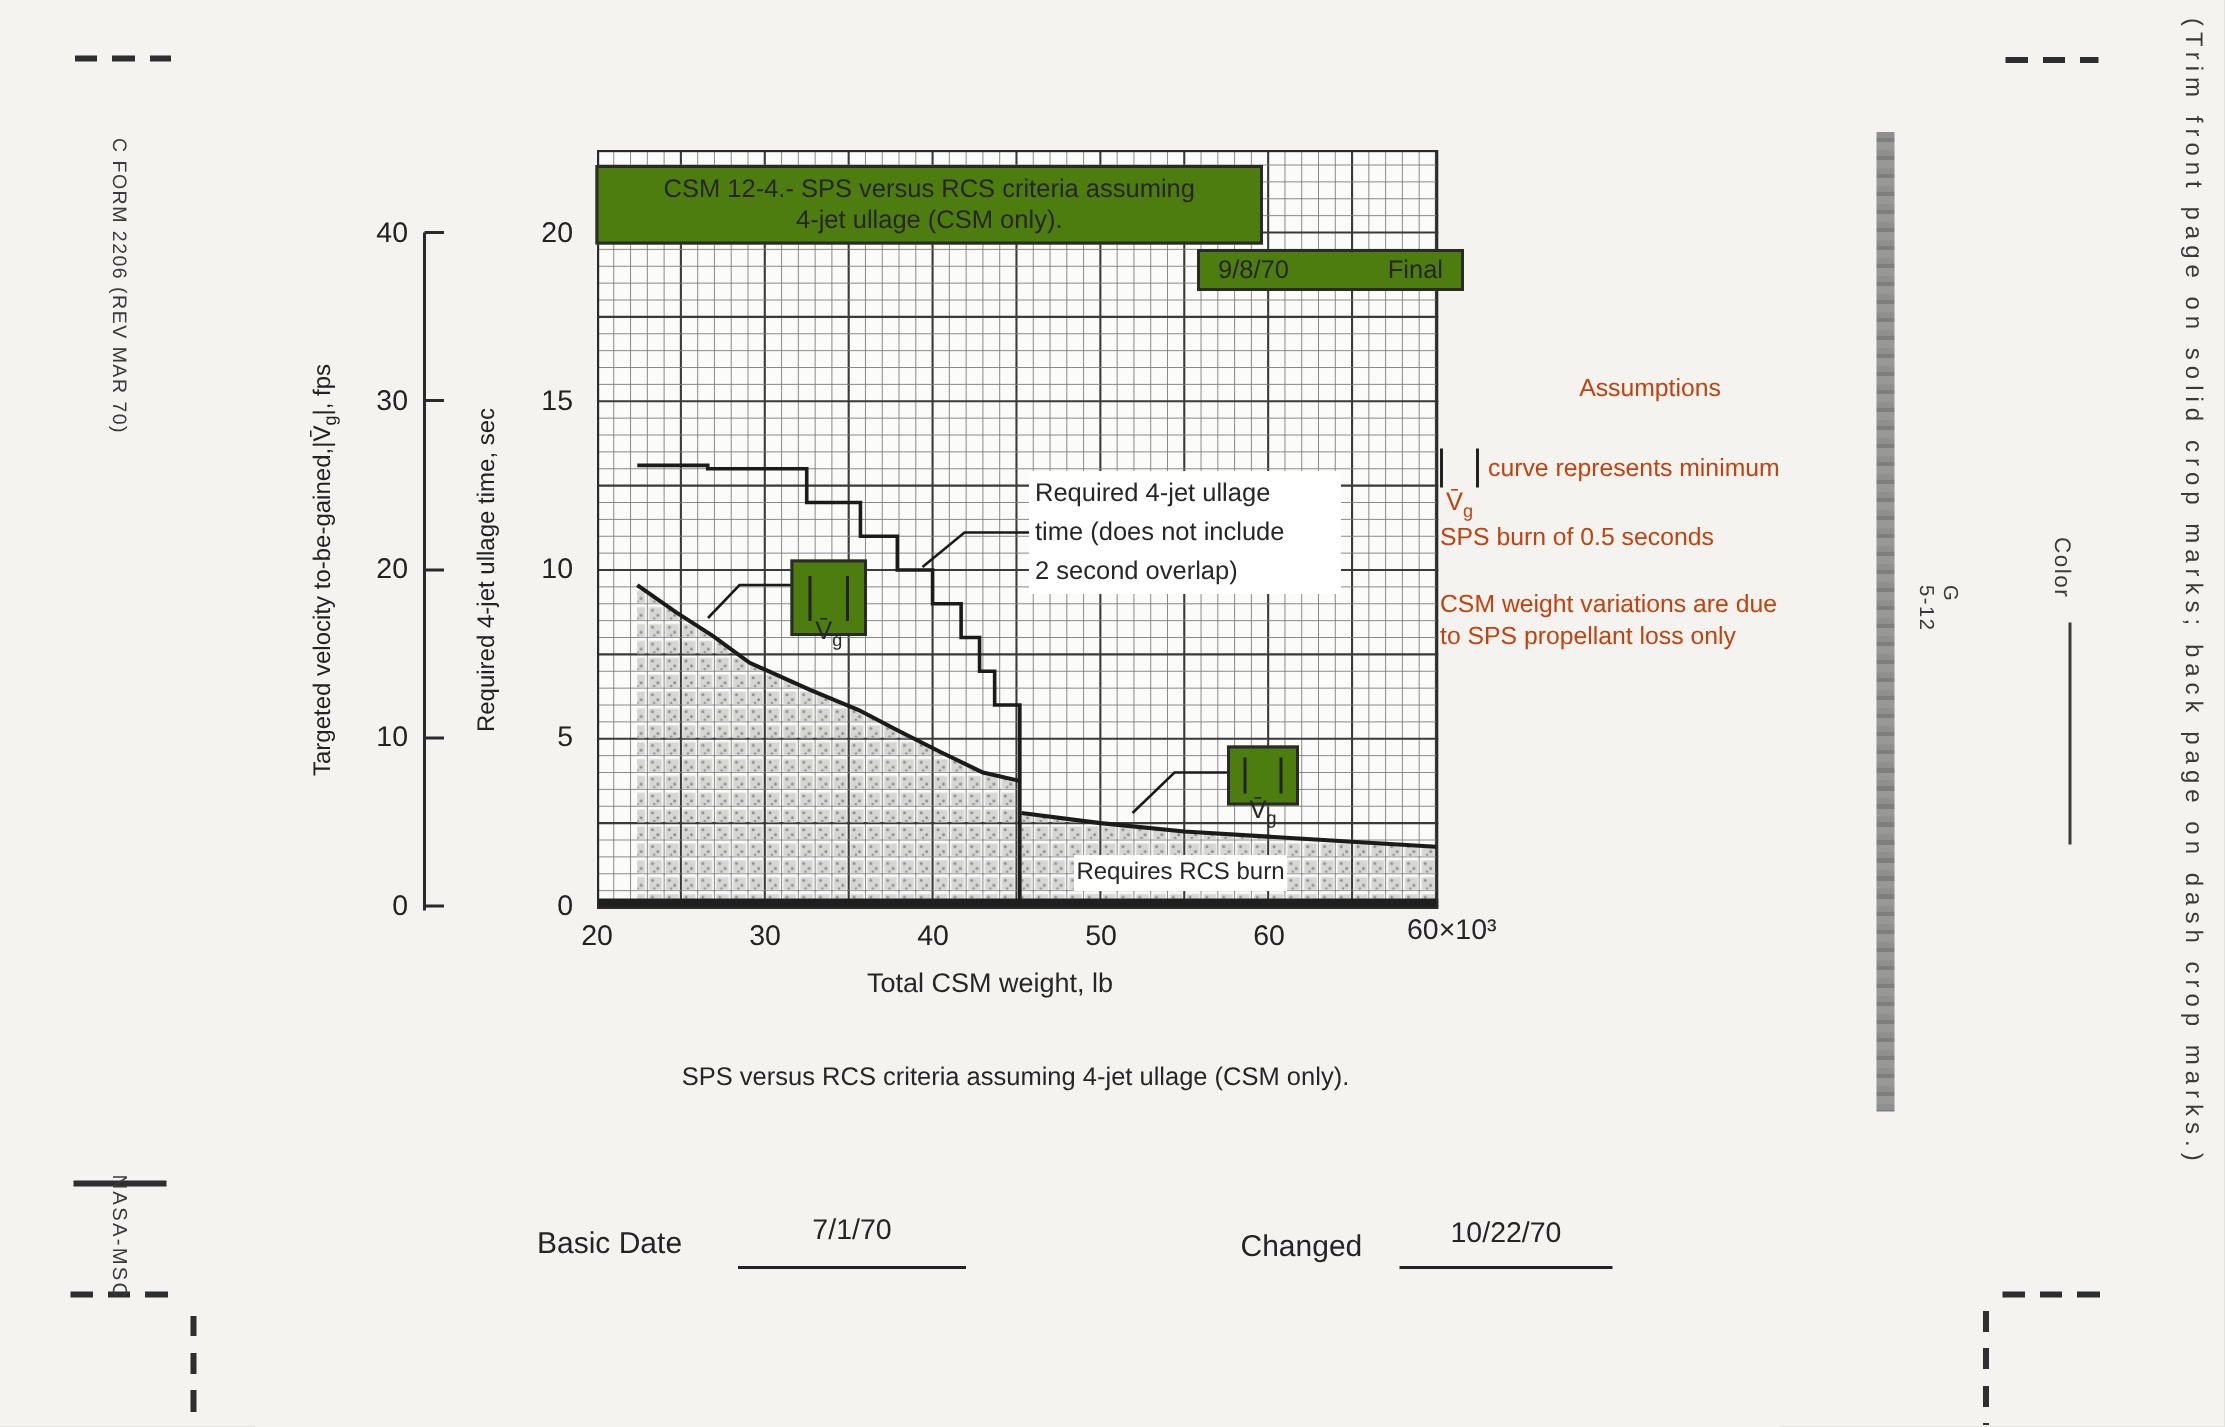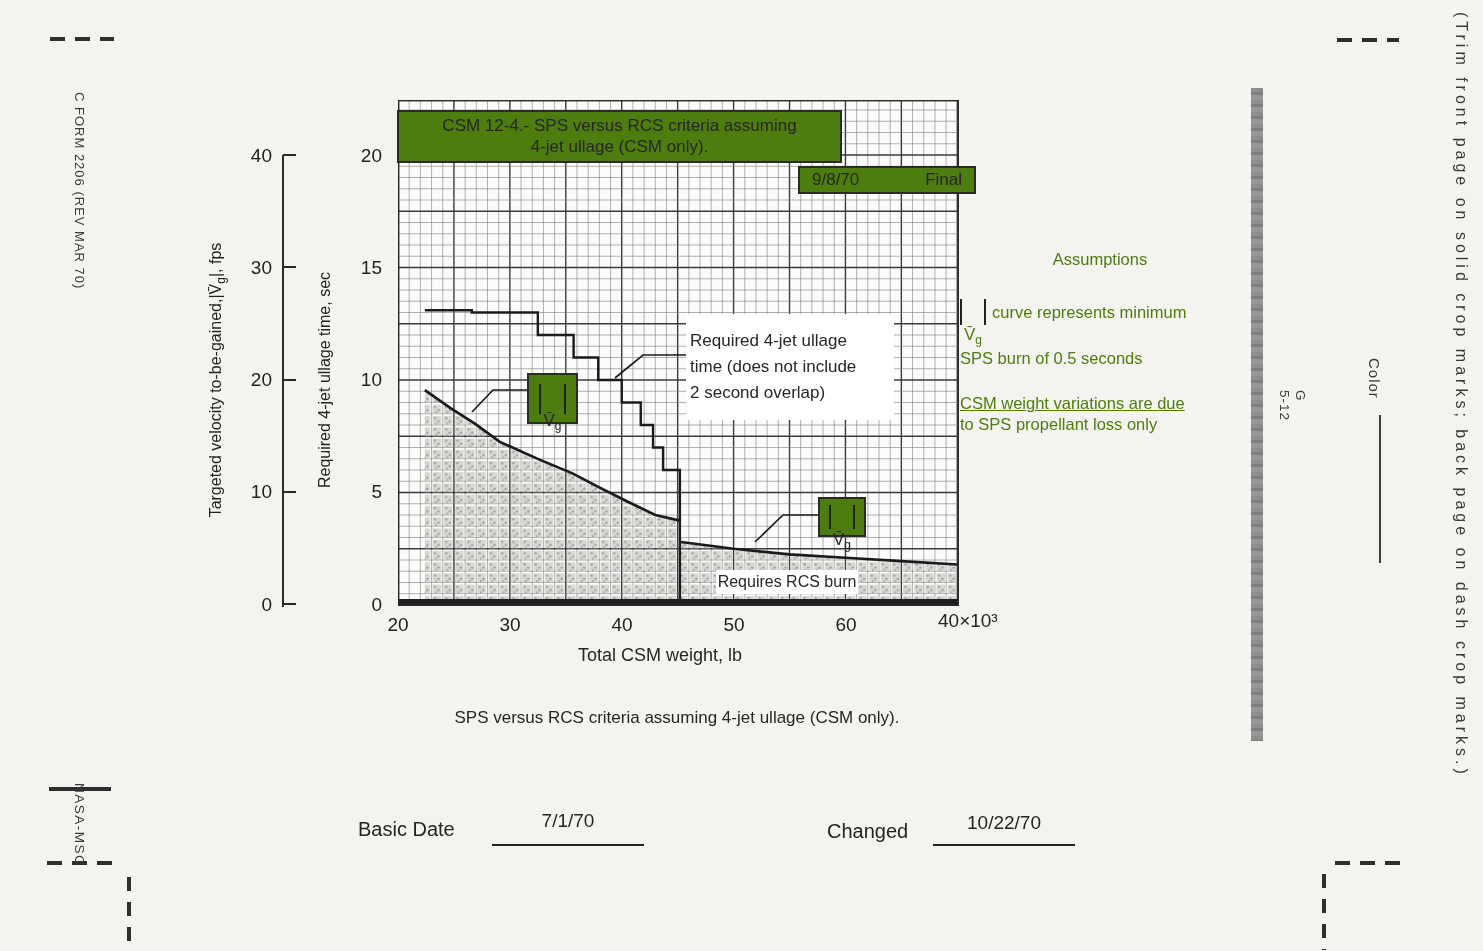--- a/index.html
+++ b/index.html
@@ -28,25 +28,25 @@
   .box{background:#4d7c0f;border:2px solid #2a2a2a;}
   .whitelabel{background:#fff;}
   .vgsym{display:inline-flex;align-items:center;}
   .vbar{display:inline-block;width:2px;background:#222;}
   .vgsym .core{font-size:17px;padding:0 2px;margin-top:48px;}
   .vgsym sub{font-size:12px;}
   #title-box{left:397px;top:110px;width:441px;height:46px;text-align:center;
              font-size:17px;line-height:21px;padding-top:3px;}
   #final-box{left:798px;top:166px;width:150px;height:24px;display:flex;
              justify-content:space-between;align-items:center;padding:0 12px;font-size:17px;}
-  #req-label{left:686px;top:314px;width:200px;font-size:17px;line-height:26px;padding:14px 4px;}
+  #req-label{left:686px;top:314px;width:200px;font-size:17px;line-height:26px;padding:2px 4px;}
   #rcs-label{left:716px;top:570px;width:142px;height:24px;text-align:center;font-size:16px;line-height:24px;}
   #vg-box-1{left:527px;top:373px;width:47px;height:47px;display:flex;align-items:center;justify-content:center;}
   #vg-box-2{left:818px;top:497px;width:44px;height:36px;display:flex;align-items:center;justify-content:center;}
-  #assump{left:960px;top:250px;width:270px;font-size:16.5px;color:#4d7c0f;}
+  #assump{left:960px;top:250px;width:270px;font-size:16.5px;color:#c2410c;}
   #assump .head{text-align:center;width:200px;margin-left:40px;margin-bottom:8px;}
   #assump .row1{display:flex;align-items:center;gap:6px;}
   #footer-line{height:2px;background:#222;}
   .footlabel{font-size:20px;color:#242424;}
   .footval{font-size:19px;text-align:center;color:#242424;}
 </style>
 </head>
 <body>
 
 <div id="page">
@@ -240,30 +240,30 @@
     <div class="head">Assumptions</div>
     <div class="row1">
       <span class="vgsym">
           <span class="vbar" style="height:26px;"></span>
           <span class="core"><span>V̄</span><sub>g</sub></span>
           <span class="vbar" style="height:26px;"></span>
         </span>
       <span>curve represents minimum</span>
     </div>
     <div style="margin-top:2px;">SPS burn of 0.5 seconds</div>
-    <div style="margin-top:26px;text-decoration:underline;">CSM weight variations are due</div>
+    <div style="margin-top:26px;">CSM weight variations are due</div>
     <div style="margin-top:2px;">to SPS propellant loss only</div>
   </div>
 
   <div class="abs xticklabel" style="left:376px;top:614px;">20</div>
   <div class="abs xticklabel" style="left:488px;top:614px;">30</div>
   <div class="abs xticklabel" style="left:600px;top:614px;">40</div>
   <div class="abs xticklabel" style="left:712px;top:614px;">50</div>
   <div class="abs xticklabel" style="left:824px;top:614px;">60</div>
-  <div class="abs" style="left:938px;top:610px;font-size:19px;">40×10³</div>
+  <div class="abs" style="left:938px;top:610px;font-size:19px;">60×10³</div>
   <div class="abs" style="left:380px;top:645px;width:560px;text-align:center;font-size:18px;">Total CSM weight, lb</div>
 
   <div class="abs" style="left:417px;top:708px;width:520px;text-align:center;font-size:17px;">SPS versus RCS criteria assuming 4-jet ullage (CSM only).</div>
 
   <div class="abs footlabel" style="left:358px;top:818px;">Basic Date</div>
   <div class="abs footval" style="left:492px;top:810px;width:152px;">7/1/70</div>
   <div class="abs" id="footer-line" style="left:492px;top:844px;width:152px;position:absolute;"></div>
   <div class="abs footlabel" style="left:827px;top:820px;">Changed</div>
   <div class="abs footval" style="left:933px;top:812px;width:142px;">10/22/70</div>
   <div class="abs" style="left:933px;top:844px;width:142px;height:2px;background:#222;"></div>

